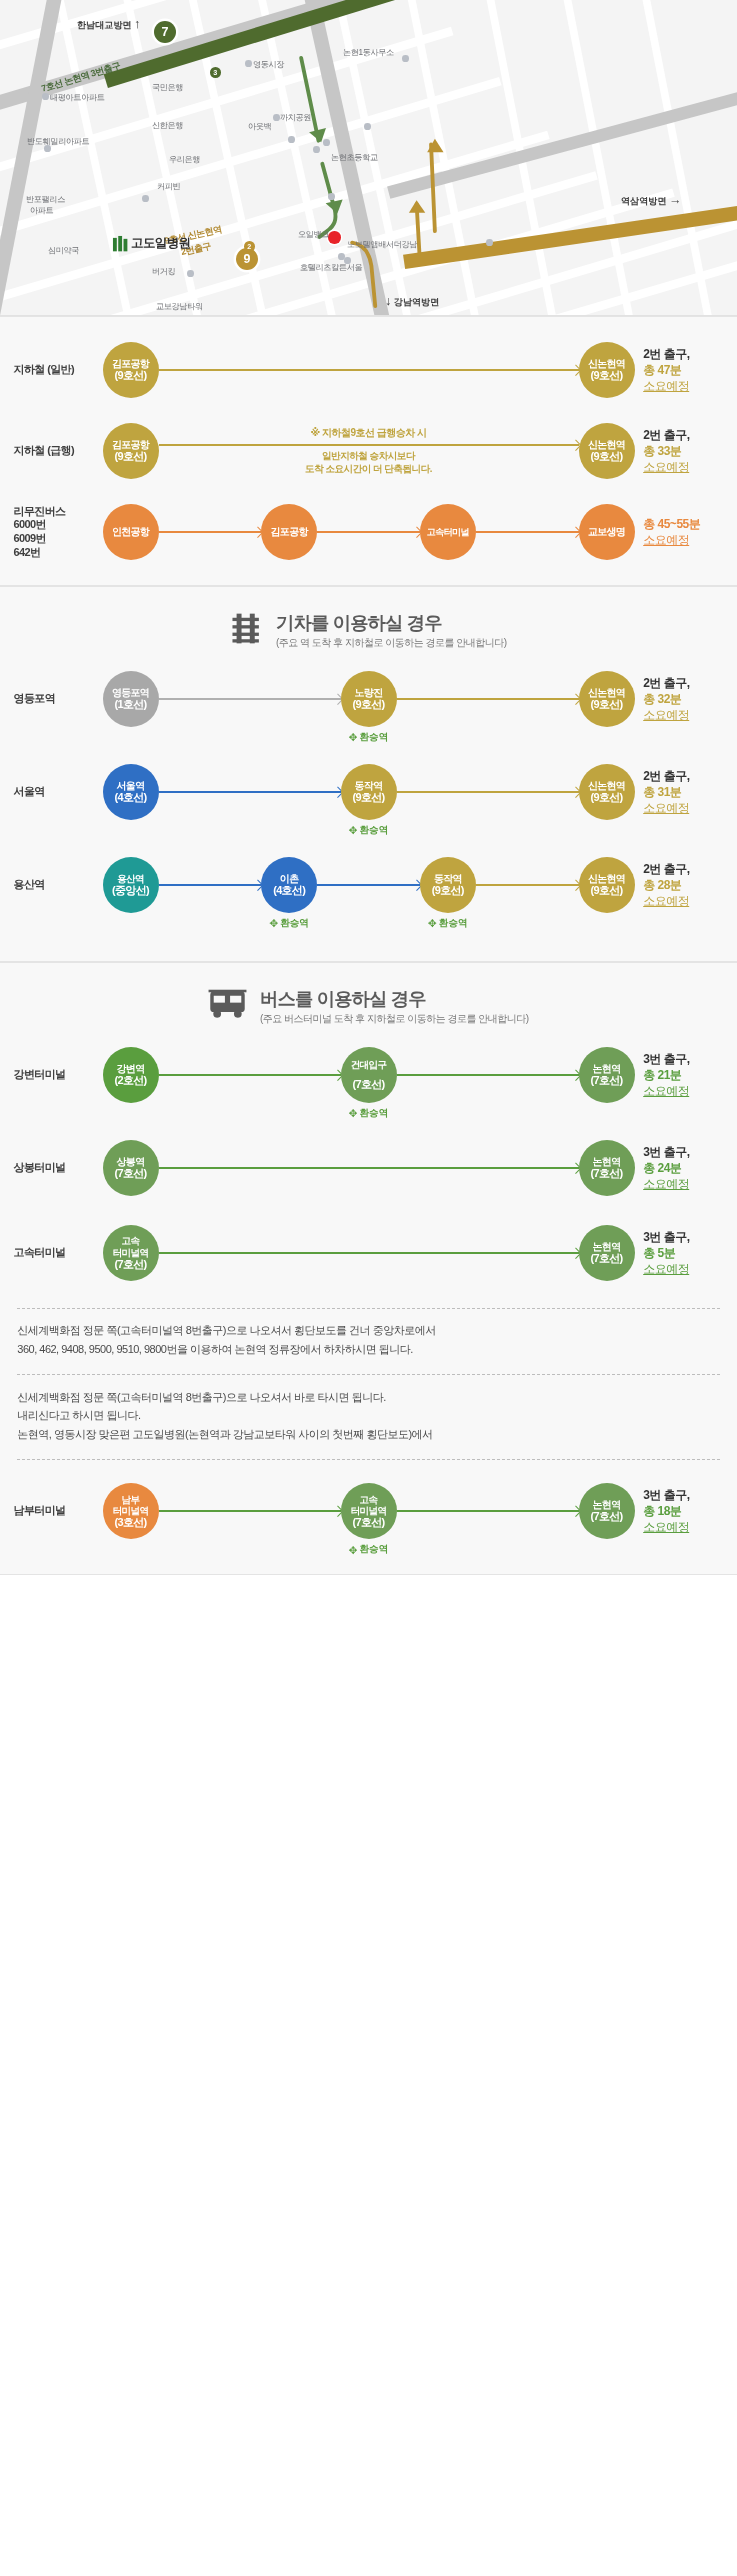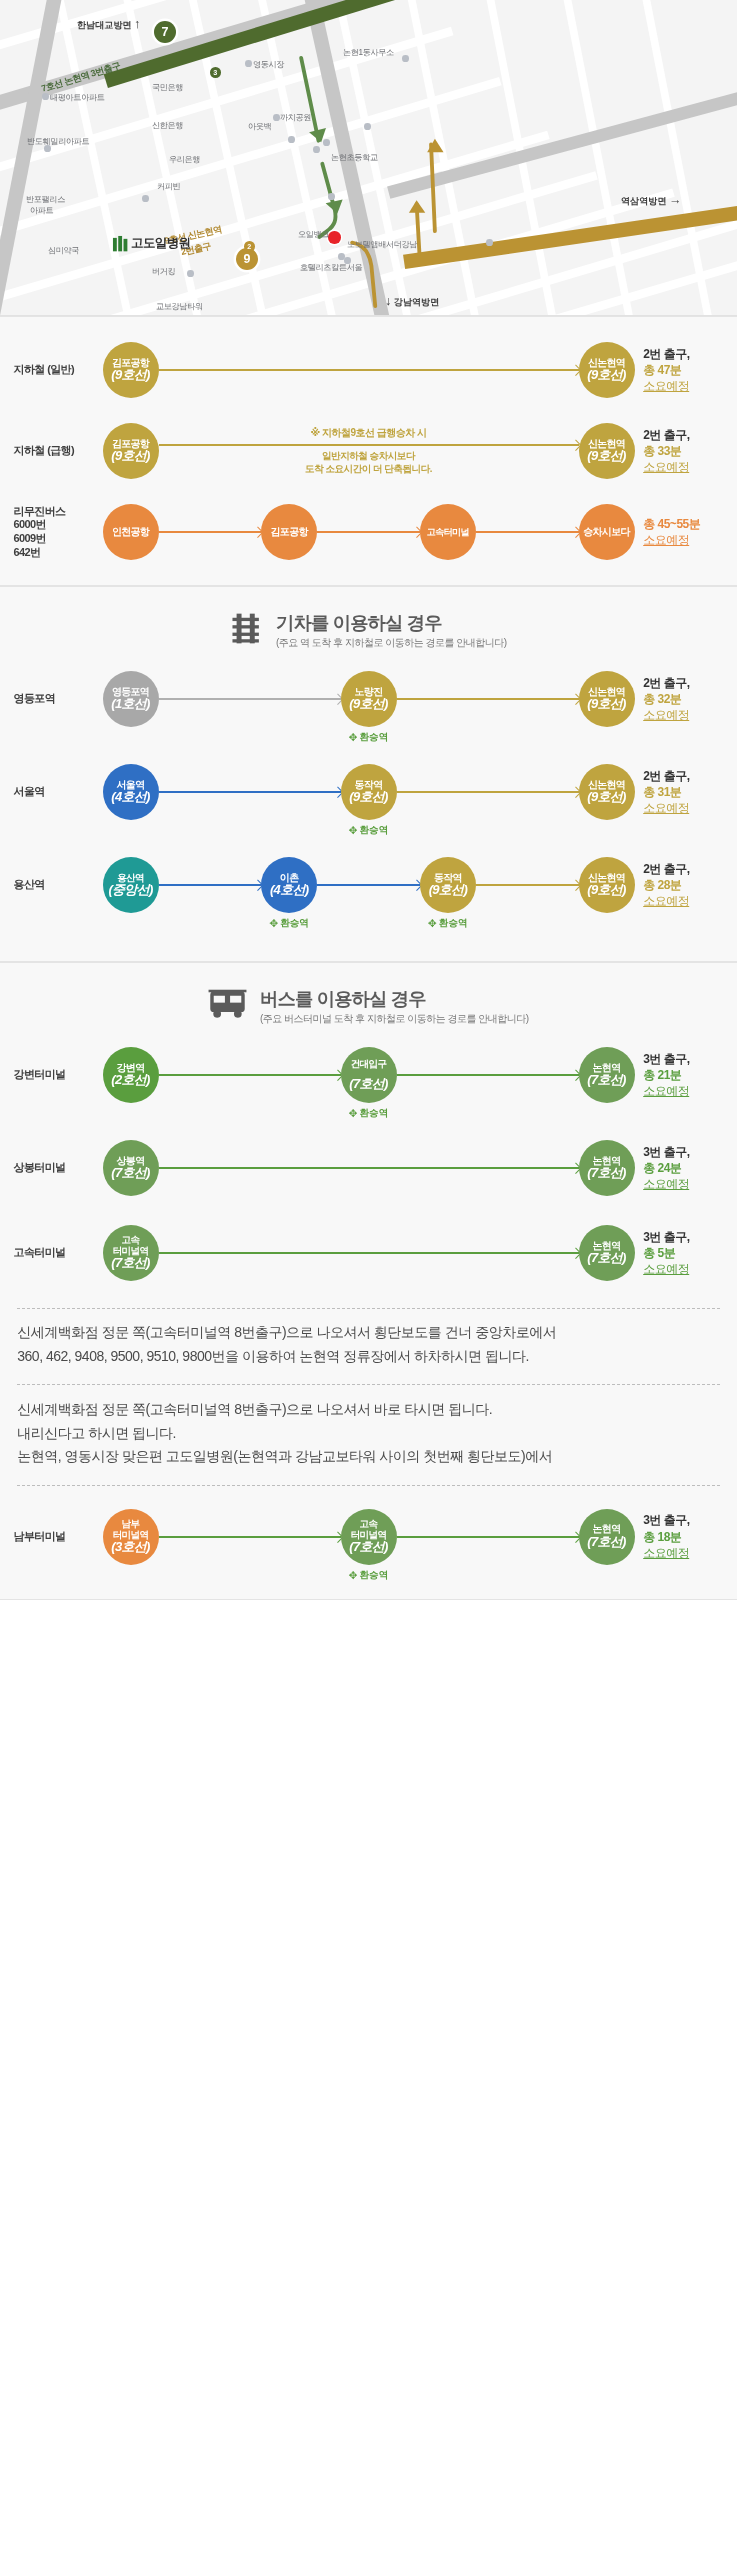--- a/index.html
+++ b/index.html
@@ -103,21 +103,21 @@
   .route-time .dur{ font-weight:bold; }
   .route-time .est{ text-decoration:underline; }
 
   .node-wrap{ position:relative; display:flex; flex-direction:column; align-items:center; }
   .node{
     width:56px; height:56px; border-radius:50%;
     display:flex; flex-direction:column; align-items:center; justify-content:center;
     color:#fff; font-size:10px; font-weight:bold; line-height:1.15;
     letter-spacing:-0.7px; text-align:center; flex:0 0 auto;
   }
-  .node .sub{ font-size:13px; font-weight:bold;font-style:italic; }
+  .node .sub{ font-size:11px; font-weight:bold; }
 
   .c-gold{ background:#bfa43f; }
   .c-gray{ background:#a8a8a8; }
   .c-blue{ background:#2f6fc4; }
   .c-teal{ background:#1f9a95; }
   .c-green{ background:#5a9e3e; }
   .c-green-d{ background:#6f9e57; }
   .c-orange{ background:#e8893f; }
 
   .conn{
@@ -157,21 +157,21 @@
     padding:0 17.3px;
   }
   .dashed{
     border-top:1px dashed #bdbdbd; margin:0 0 12.5px 0;
   }
   .guide-title{
     font-size:11px; font-weight:bold; color:#3a3a3a; letter-spacing:-0.5px;
     margin-bottom:4.8px;
   }
   .guide-body{
-    font-size:14px; color:#4a4a4a; line-height:1.7; letter-spacing:-0.5px;
+    font-size:11px; color:#4a4a4a; line-height:1.7; letter-spacing:-0.5px;
   }
   .guide-blk{ margin-bottom:15.4px; }
 
   .rail-ico{ width:33px; height:33px; }
   .bus-ico{ width:39px; height:31px; }
   .plane-ico{ width:33px; height:33px; }
 </style>
 </head>
 <body>
 
@@ -414,21 +414,21 @@
         </div>
         <div class="conn orange"></div>
         <div class="node-wrap">
           <div class="node c-orange" style="font-size:9.1px;">
             <span>고속터미널</span>
           </div>
         </div>
         <div class="conn orange"></div>
         <div class="node-wrap">
           <div class="node c-orange">
-            <span>승차시보다</span>
+            <span>교보생명</span>
           </div>
         </div>
       </div>
       <div class="route-time" style="color:#e8893f;">
         <div class="dur">총 45~55분</div>
         <div class="est">소요예정</div>
       </div>
     </div>
   </div>
 

